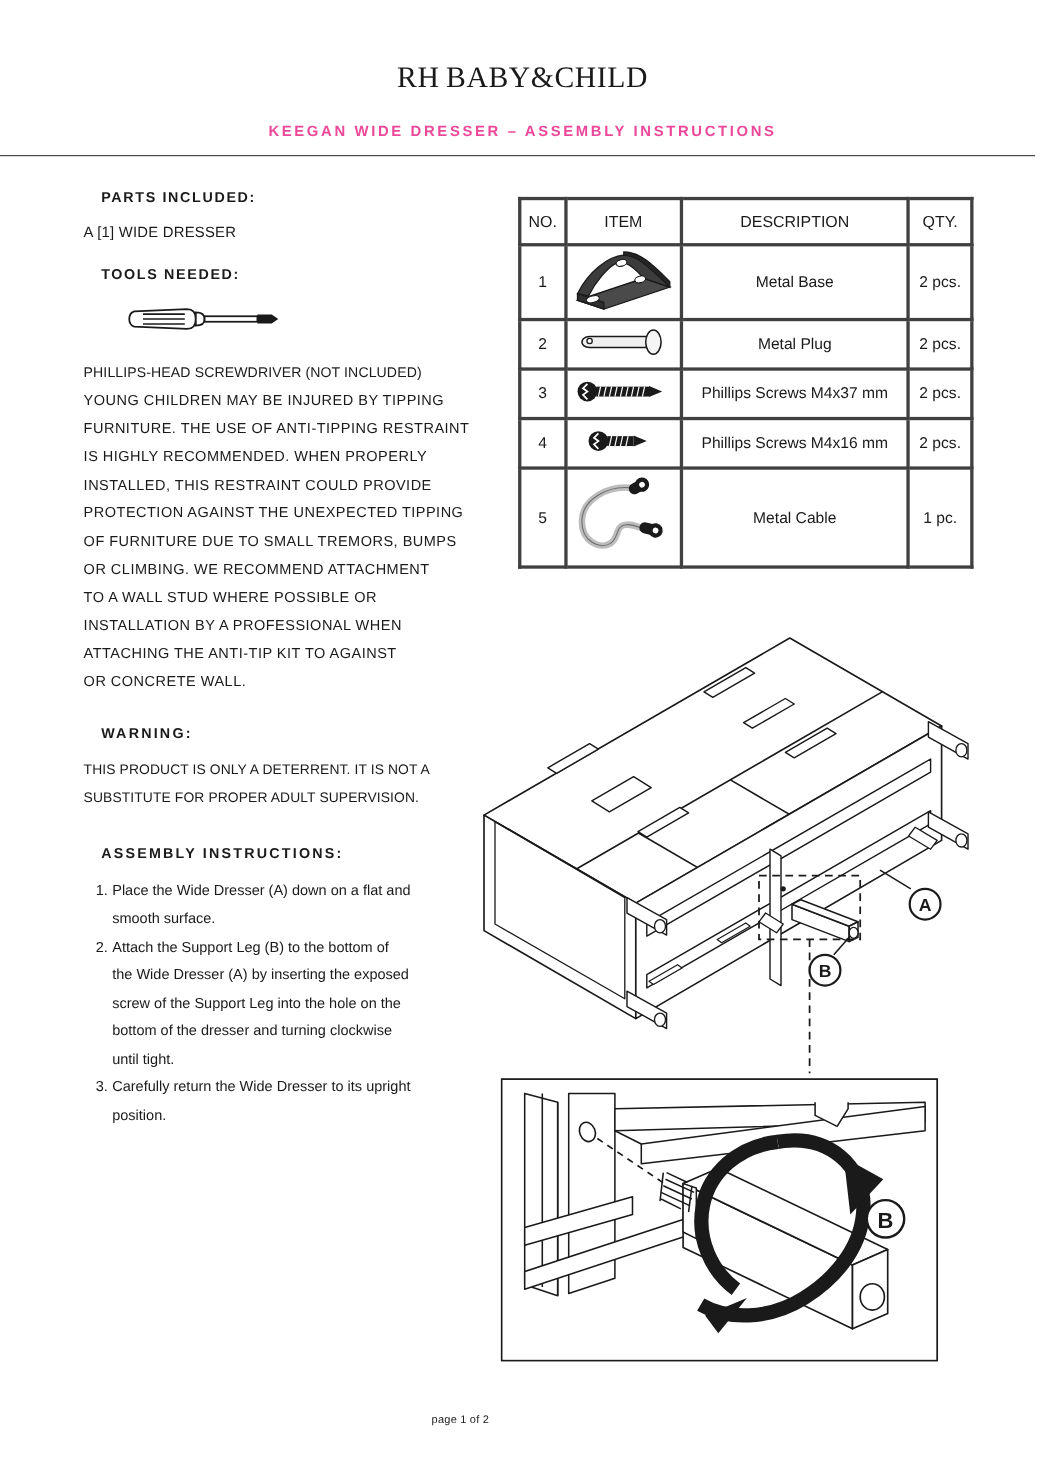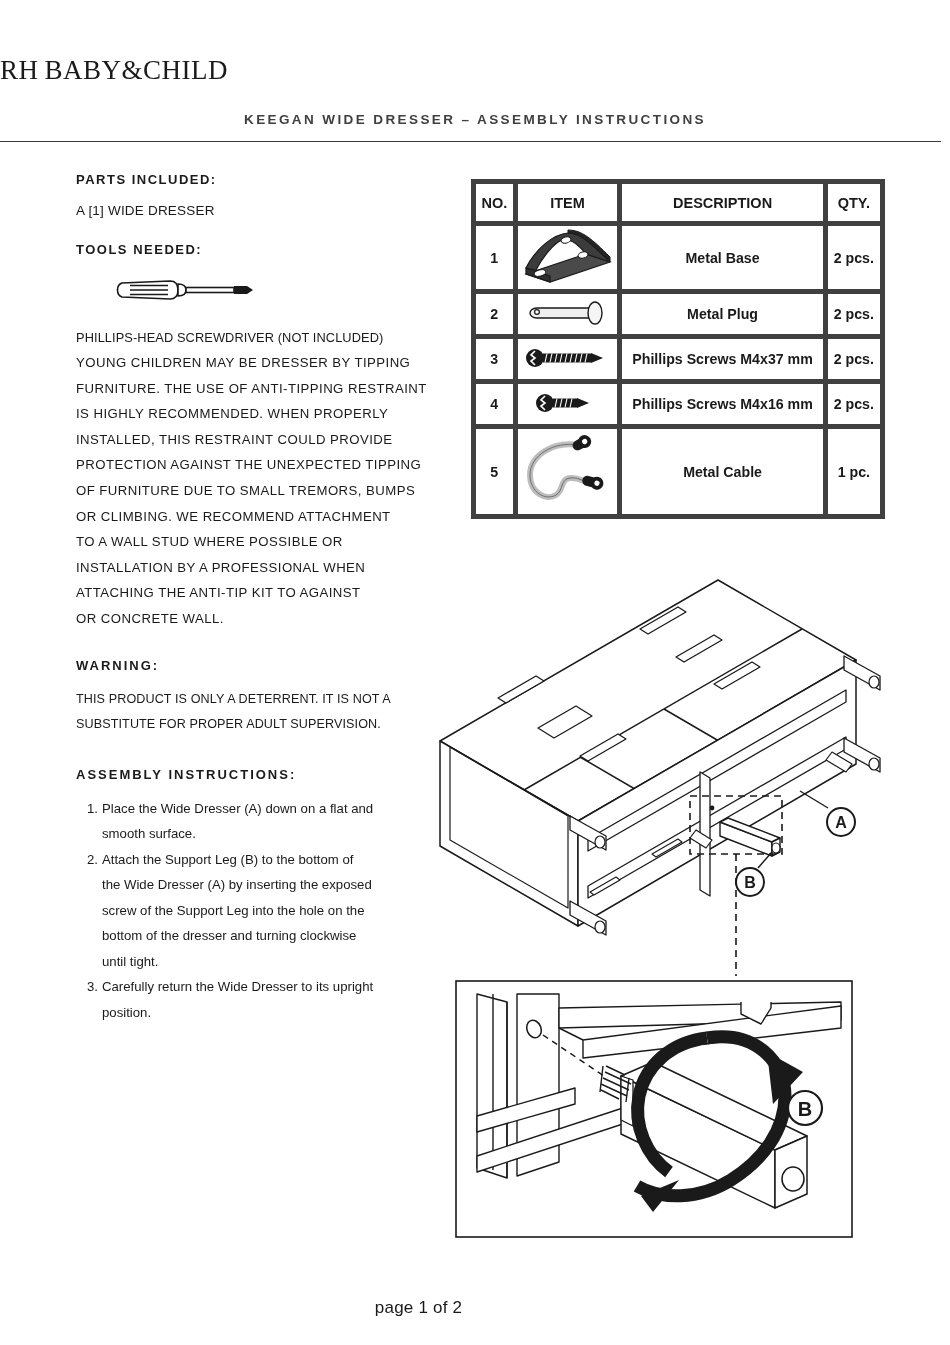--- a/index.html
+++ b/index.html
@@ -11,52 +11,52 @@
     width: 950px; height: 1345px;
     position: relative;
     font-family: "Liberation Sans", sans-serif;
     color: #1a1a1a;
     overflow: hidden;
   }
 
   
   #header { position: absolute; top: 0; left: 0; width: 950px; }
   #brand-logo {
-    text-align: left;
+    text-align: center;
     font-family: "Liberation Serif", serif;
     font-size: 27px;
     letter-spacing: 0.5px;
     color: #1a1a1a;
     margin-top: 55px;
     white-space: nowrap;
   }
   #brand-logo .sp { display: inline-block; width: 6px; }
   #doc-subtitle {
     text-align: center;
     font-size: 13.5px;
     font-weight: bold;
     letter-spacing: 2.4px;
     margin-top: 26px;
-    color: #404040;
+    color: #ec4899;
   }
   #header-rule {
     position: absolute;
     top: 141px; left: 0; width: 941px;
     border-top: 1.6px solid #3a3a3a;
   }
 
   
   #left-col {
     position: absolute;
     left: 76px; top: 172px; width: 372px;
   }
   .sec-head {
     font-size: 13px; font-weight: bold;
     letter-spacing: 1.5px;
-    margin: 0 0 14px 0;
+    margin: 0 0 14px 16px;
   }
   .parts-line {
     font-size: 13.5px; line-height: 19px; margin: 0;
     letter-spacing: 0.2px;
   }
   #tools-head { margin-top: 22px; }
   #screwdriver-wrap { margin: 16px 0 14px 38px; }
   #tool-caption {
     font-size: 12.8px; margin: 0 0 0 0; letter-spacing: 0.1px;
   }
@@ -89,44 +89,44 @@
 
   
   #parts-table {
     position: absolute;
     left: 471px; top: 179px;
     width: 414px;
     border-collapse: collapse;
     font-size: 14px;
   }
   #parts-table td, #parts-table th {
-    border: 5px solid #404040;
+    border: 3px solid #404040;
     text-align: center;
     vertical-align: middle;
-    font-weight: bold;
+    font-weight: normal;
     padding: 0;
   }
   #parts-table thead th { height: 42px; font-size: 14.5px; }
   .col-no   { width: 42px; }
   .col-item { width: 105px; }
   .col-desc { width: 209px; }
   .col-qty  { width: 58px; }
   #parts-table tbody td { font-size: 14.2px; }
   .r-tall  { height: 68px; }
   .r-mid   { height: 45px; }
   .r-cable { height: 90px; }
 
   
   #main-diagram { position: absolute; left: 428px; top: 556px; }
   #detail-diagram { position: absolute; left: 455px; top: 980px; }
 
   
   #page-footer {
     position: absolute; left: 0; top: 1286px; width: 837px;
-    text-align: center; font-size: 17px; letter-spacing: 0.2px; margin-top: 12px;
+    text-align: center; font-size: 10px; letter-spacing: 0.2px;
   }
 </style>
 </head>
 <body>
 
 <div id="header">
   <div id="brand-logo">
     <span>RH</span><span class="sp"></span><span>BABY&amp;CHILD</span>
   </div>
   <div id="doc-subtitle">KEEGAN WIDE DRESSER – ASSEMBLY INSTRUCTIONS</div>
@@ -151,21 +151,21 @@
 
       <rect x="72" y="14.5" width="48" height="5" fill="#ffffff" stroke="#1a1a1a" stroke-width="1.6"></rect>
 
       <path d="M120 13 L133 13 L139 17 L133 21 L120 21 Z" fill="#1a1a1a"></path>
     </svg>
   </div>
 
   <p id="tool-caption" class="body-para small">PHILLIPS-HEAD SCREWDRIVER (NOT INCLUDED)</p>
 
   <div>
-    <p class="body-para">YOUNG CHILDREN MAY BE DRESSER BY TIPPING</p>
+    <p class="body-para">YOUNG CHILDREN MAY BE INJURED BY TIPPING</p>
     <p class="body-para">FURNITURE. THE USE OF ANTI-TIPPING RESTRAINT</p>
     <p class="body-para">IS HIGHLY RECOMMENDED. WHEN PROPERLY</p>
     <p class="body-para">INSTALLED, THIS RESTRAINT COULD PROVIDE</p>
     <p class="body-para">PROTECTION AGAINST THE UNEXPECTED TIPPING</p>
     <p class="body-para">OF FURNITURE DUE TO SMALL TREMORS, BUMPS</p>
     <p class="body-para">OR CLIMBING. WE RECOMMEND ATTACHMENT</p>
     <p class="body-para">TO A WALL STUD WHERE POSSIBLE OR</p>
     <p class="body-para">INSTALLATION BY A PROFESSIONAL WHEN</p>
     <p class="body-para">ATTACHING THE ANTI-TIP KIT TO AGAINST</p>
     <p class="body-para">OR CONCRETE WALL.</p>

